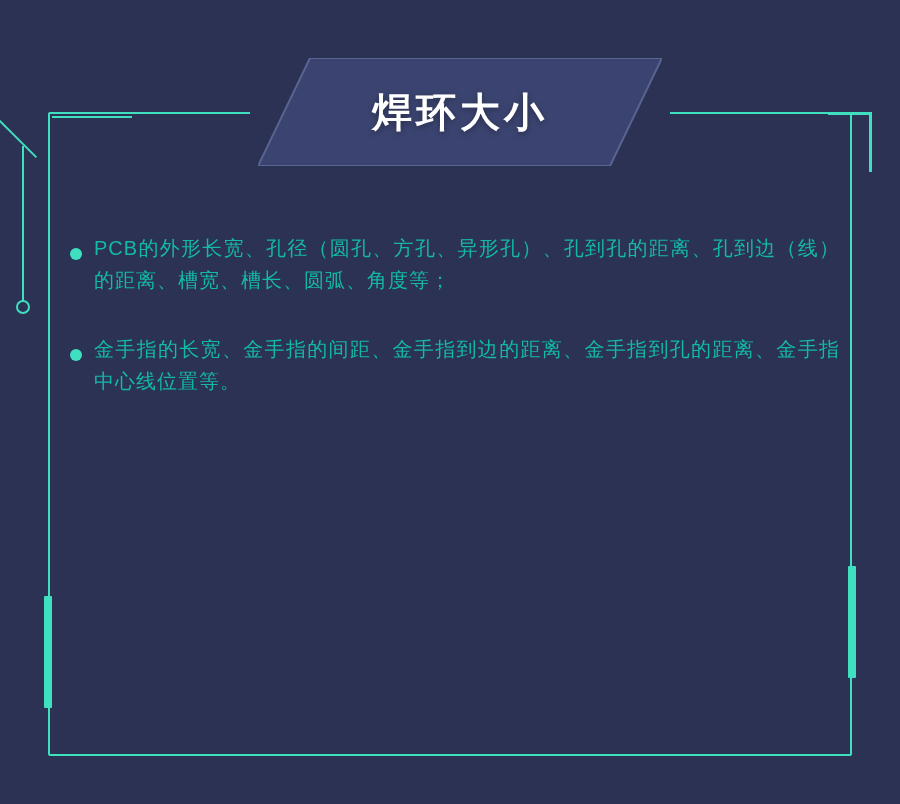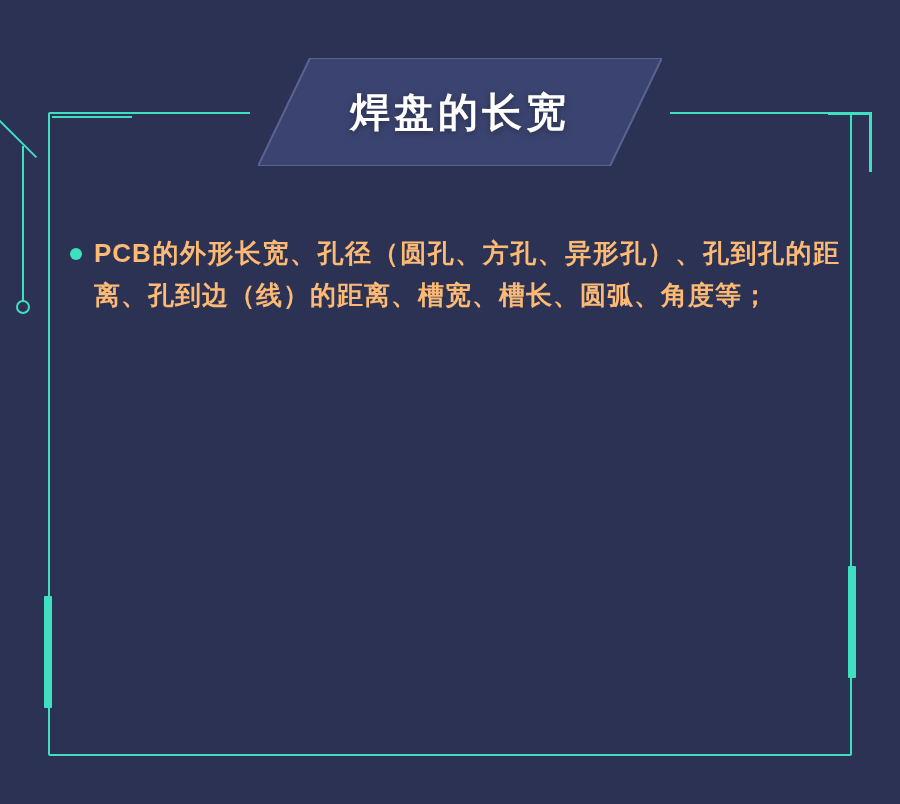--- a/index.html
+++ b/index.html
@@ -176,26 +176,25 @@
     flex: 0 0 auto;
     width: 12px;
     height: 12px;
     border-radius: 50%;
     background: #3fe0c0;
     margin-top: 16px;
     margin-right: 12px;
   }
   .item-text {
     flex: 1 1 auto;
-    color: #fdba74;
-    font-size: 26px;
+    color: #14b8a6;
+    font-size: 20px;
     line-height: 1.62;
     letter-spacing: 1px;
     text-align: justify;
-    font-weight: bold;
   }
 </style>
 </head>
 <body>
 
 <div class="slide">
 
   <div class="frame"></div>
   <div class="frame-mask-top"></div>
 
@@ -212,27 +211,31 @@
   </div>
 
   <div class="bar bar-left"></div>
   <div class="bar bar-right"></div>
 
   <div class="banner">
     <div class="banner-shape"></div>
     <svg class="banner-edge" viewBox="0 0 404 108" preserveAspectRatio="none">
       <polygon points="52,0 404,0 352,108 0,108" fill="none" stroke="#5a6490" stroke-width="2"></polygon>
     </svg>
-    <div class="banner-title">焊盘的长宽</div>
+    <div class="banner-title">焊环大小</div>
   </div>
 
   <div class="list">
 
     <div class="item">
       <span class="bullet"></span>
       <span class="item-text">PCB的外形长宽、孔径（圆孔、方孔、异形孔）、孔到孔的距离、孔到边（线）的距离、槽宽、槽长、圆弧、角度等；</span>
     </div>
 
 
+    <div class="item">
+      <span class="bullet"></span>
+      <span class="item-text">金手指的长宽、金手指的间距、金手指到边的距离、金手指到孔的距离、金手指中心线位置等。</span>
+    </div>
 
   </div>
 
 </div>
 
 </body></html>

